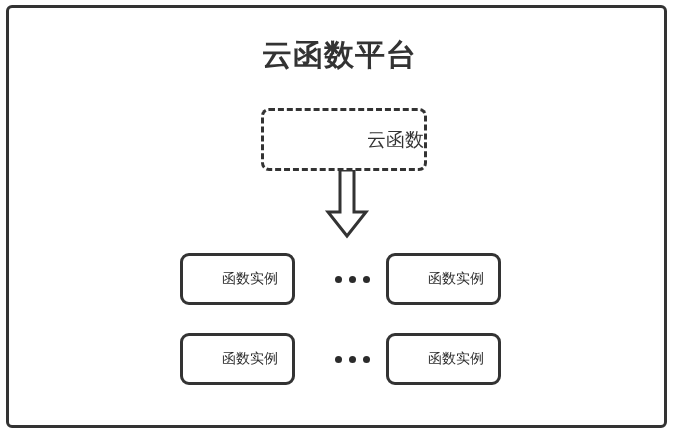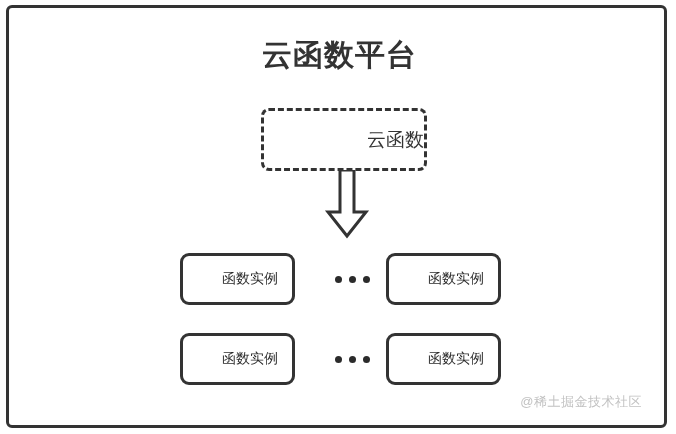--- a/index.html
+++ b/index.html
@@ -173,15 +173,14 @@
     <div class="ellipsis-dots">
       <span class="dot"></span>
       <span class="dot"></span>
       <span class="dot"></span>
     </div>
     <div class="instance-box right">
       <span class="node-label">函数实例</span>
     </div>
   </div>
 
-  <div id="watermark">@稀土掘金技术社区</div>
 
 </div>
 
 </body></html>

